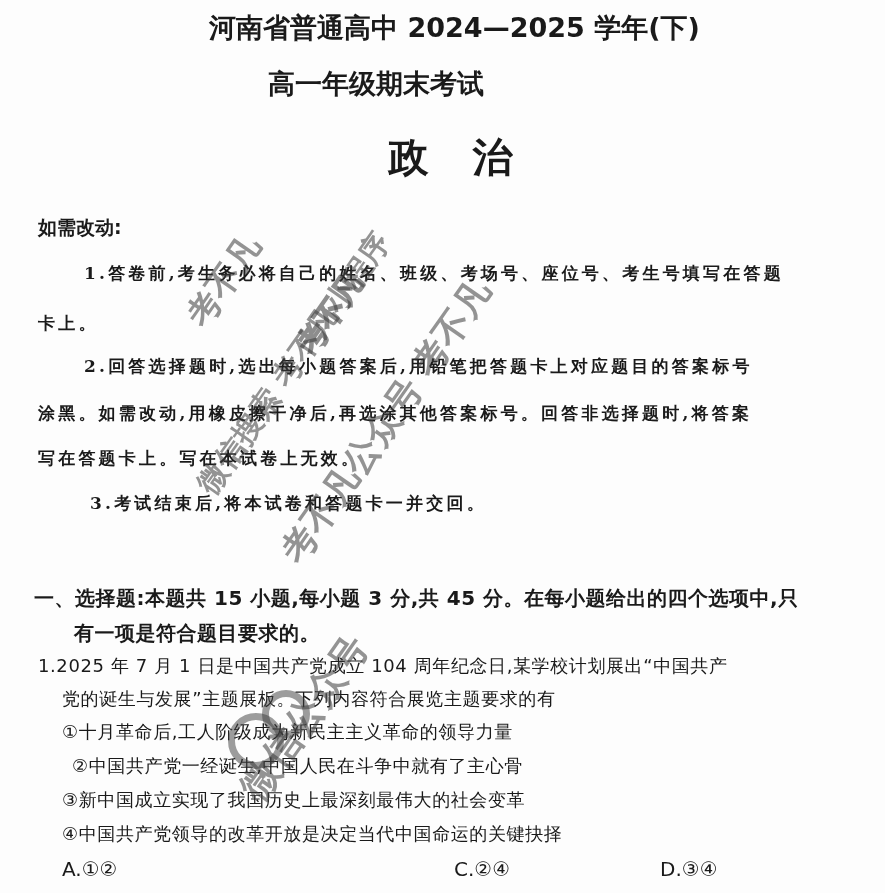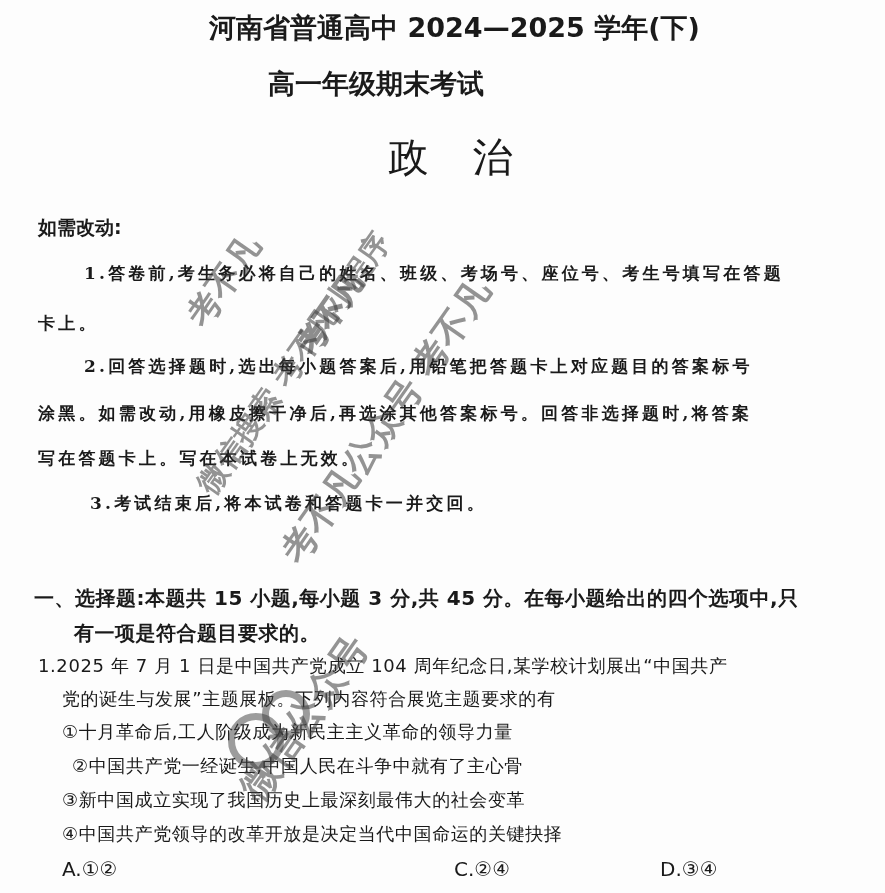--- a/index.html
+++ b/index.html
@@ -40,21 +40,21 @@
       left: 0; width: 728px; text-align: center;
       top: 66px;
       font-size: 27px;
       font-weight: bold;
       font-family: "DejaVu Sans", "Liberation Sans", sans-serif;
     }
     .title-subject {
       left: 0; width: 885px; text-align: center;
       top: 130px;
       font-size: 40px;
-      font-weight: normal;
+      font-weight: bold;
       letter-spacing: 44px;
       padding-left: 60px;
       box-sizing: border-box;
       font-family: "DejaVu Sans", "Liberation Sans", sans-serif;
     }
     .notice-heading {
       left: 26px; top: 215px;
       font-size: 19px;
       font-weight: bold;
       font-family: "DejaVu Sans", "Liberation Sans", sans-serif;

